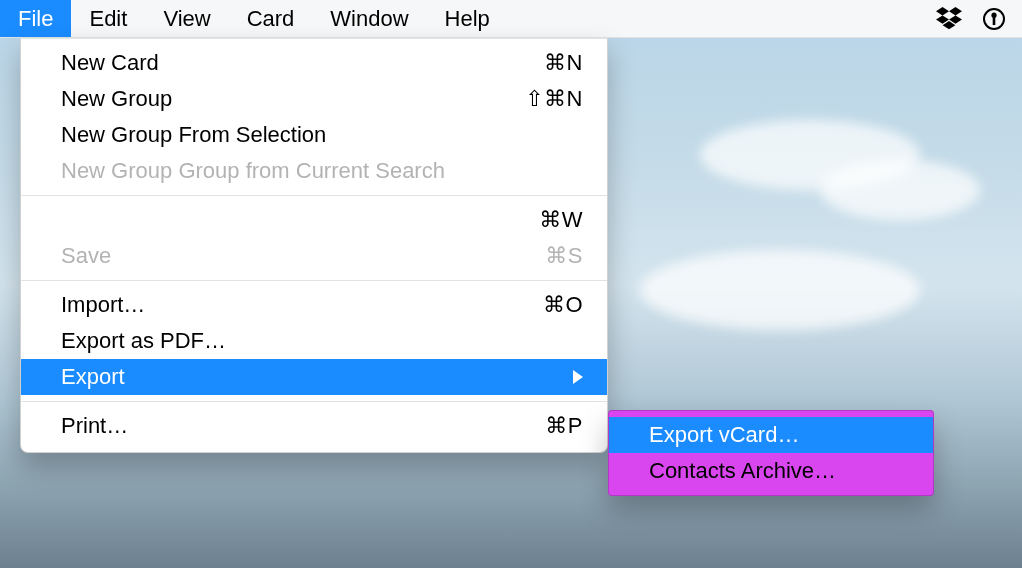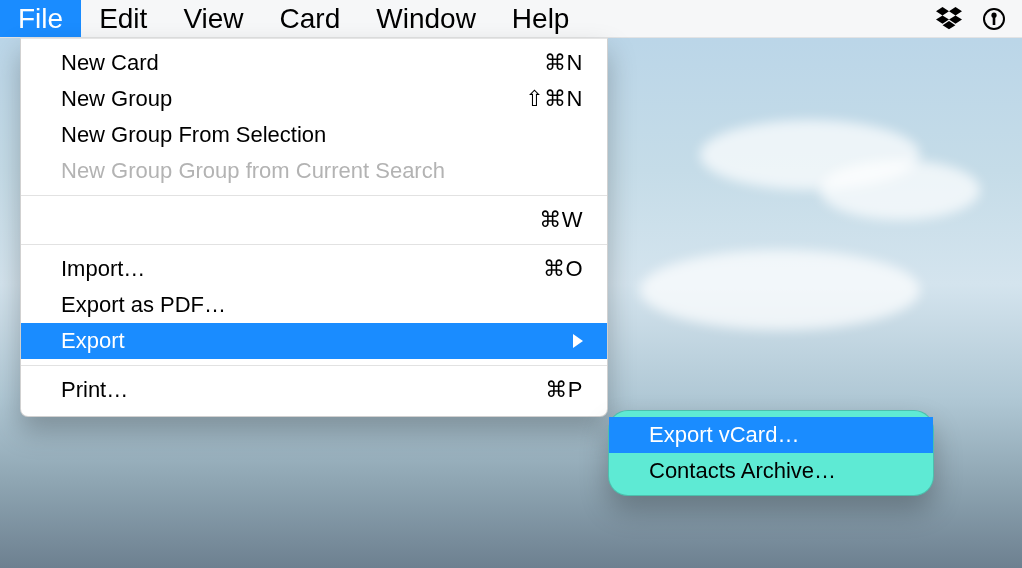--- a/index.html
+++ b/index.html
@@ -28,21 +28,21 @@
       display: flex;
       align-items: center;
       border-bottom: 1px solid rgba(0,0,0,0.08);
     }
 
     .menubar-left { display: flex; align-items: stretch; height: 100%; }
     .menubar-right { margin-left: auto; display: flex; align-items: center; padding-right: 16px; gap: 20px; }
 
     .menu-title {
       padding: 0 18px;
-      font-size: 28px;
+      font-size: 22px;
       color: #000;
       display: flex;
       align-items: center;
       cursor: default;
     }
     .menu-title.active { background: #1a8cff; color: #fff; }
 
     .dropdown {
       position: absolute;
       top: 38px;
@@ -80,23 +80,23 @@
       margin-left: 12px;
     }
 
     .separator { height: 1px; background: #e2e2e2; margin: 6px 0; }
 
     .submenu {
       position: absolute;
       top: 410px;
       left: 608px;
       width: 326px;
-      background: #5eead4;
+      background: #d946ef;
       border: 1px solid rgba(0,0,0,0.18);
-      border-radius: 20px;
+      border-radius: 4px;
       box-shadow: 0 14px 28px rgba(0,0,0,0.25);
       padding: 6px 0;
     }
 
     .status-icon { display: inline-flex; align-items: center; justify-content: center; }
 
     
     .cloud { position: absolute; background: rgba(255,255,255,0.7); border-radius: 50%; filter: blur(6px); }
   </style>
 </head>
@@ -158,20 +158,24 @@
   </div>
   <div class="menu-item disabled">
     <span class="label">New Group Group from Current Search</span>
   </div>
 
   <div class="separator"></div>
 
   <div class="menu-item">
     <span class="shortcut">⌘W</span>
   </div>
+  <div class="menu-item disabled">
+    <span class="label">Save</span>
+    <span class="shortcut">⌘S</span>
+  </div>
 
   <div class="separator"></div>
 
   <div class="menu-item">
     <span class="label">Import…</span>
     <span class="shortcut">⌘O</span>
   </div>
   <div class="menu-item">
     <span class="label">Export as PDF…</span>
   </div>

